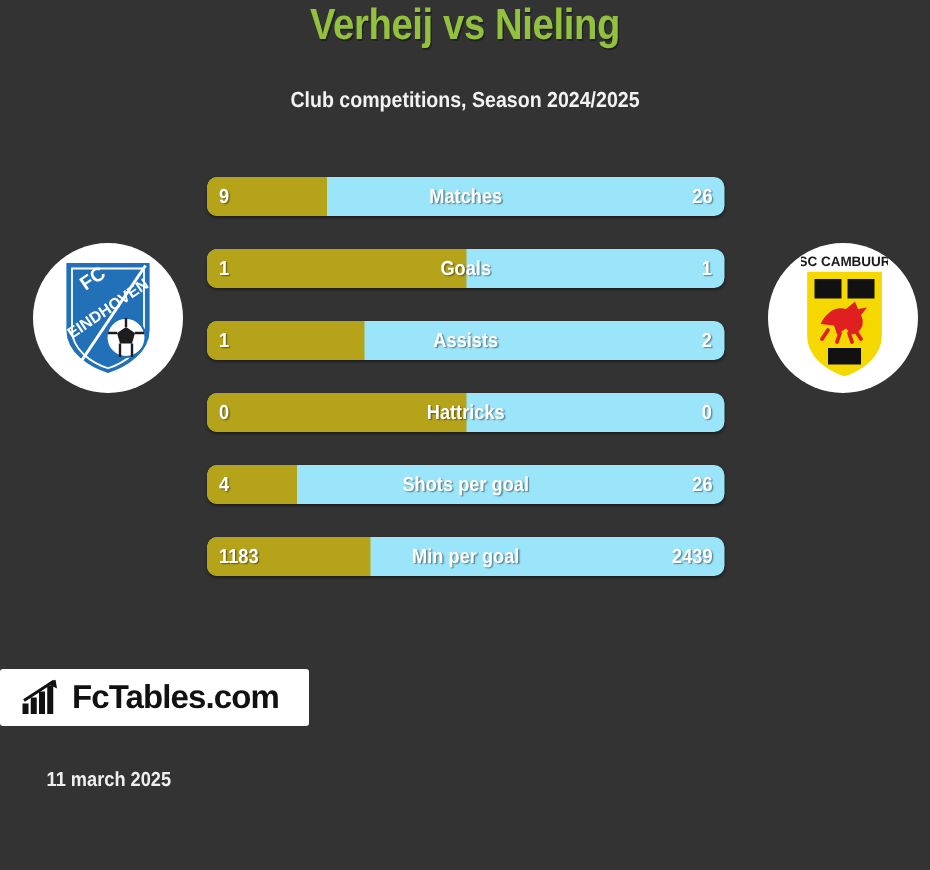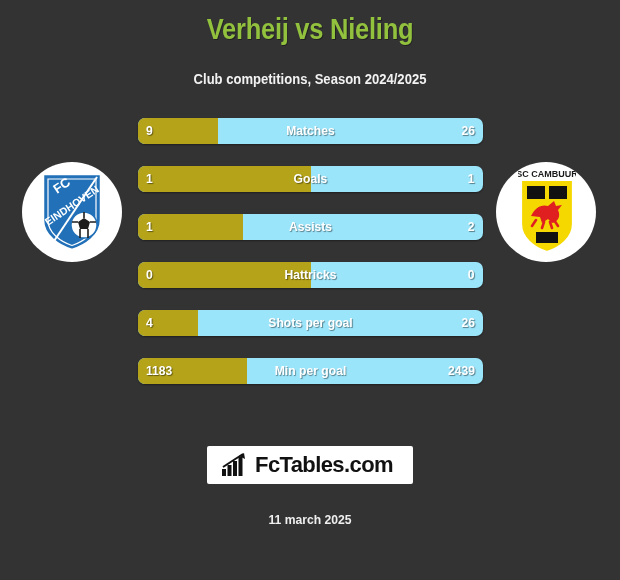--- a/index.html
+++ b/index.html
@@ -11,21 +11,21 @@
     height: 580px;
     background: #333333;
     font-family: "Liberation Sans", sans-serif;
     overflow: hidden;
     position: relative;
   }
 
   
   .header {
     text-align: center;
-    padding-top: 12px;
+    padding-top: 0;
   }
   .title {
     color: #92c13e;
     font-size: 29px;
     font-weight: bold;
     letter-spacing: -0.3px;
     transform: scaleX(0.88);
     transform-origin: center;
     margin: 0;
     line-height: 34px;
@@ -52,21 +52,21 @@
   }
 
   
   .logo-wrap {
     position: absolute;
     top: 44px;
     width: 102px;
     height: 102px;
   }
   .logo-left  { left: 22px; }
-  .logo-right { left: 496px; }
+  .logo-right { left: 512px; }
 
   .logo-circle {
     width: 100px;
     height: 100px;
     border-radius: 50%;
     background: #ffffff;
     position: relative;
     overflow: hidden;
   }
 
@@ -125,21 +125,21 @@
     right: 8px;
     transform-origin: right center;
   }
 
   
   .footer {
     position: absolute;
     left: 0;
     top: 446px;
     width: 620px;
-    text-align: center;
+    text-align: left;
   }
   .fctables-logo {
     display: inline-block;
     background: #ffffff;
     padding: 7px 20px 7px 14px;
     border-radius: 2px;
     vertical-align: middle;
   }
   .fct-inner {
     display: flex;

